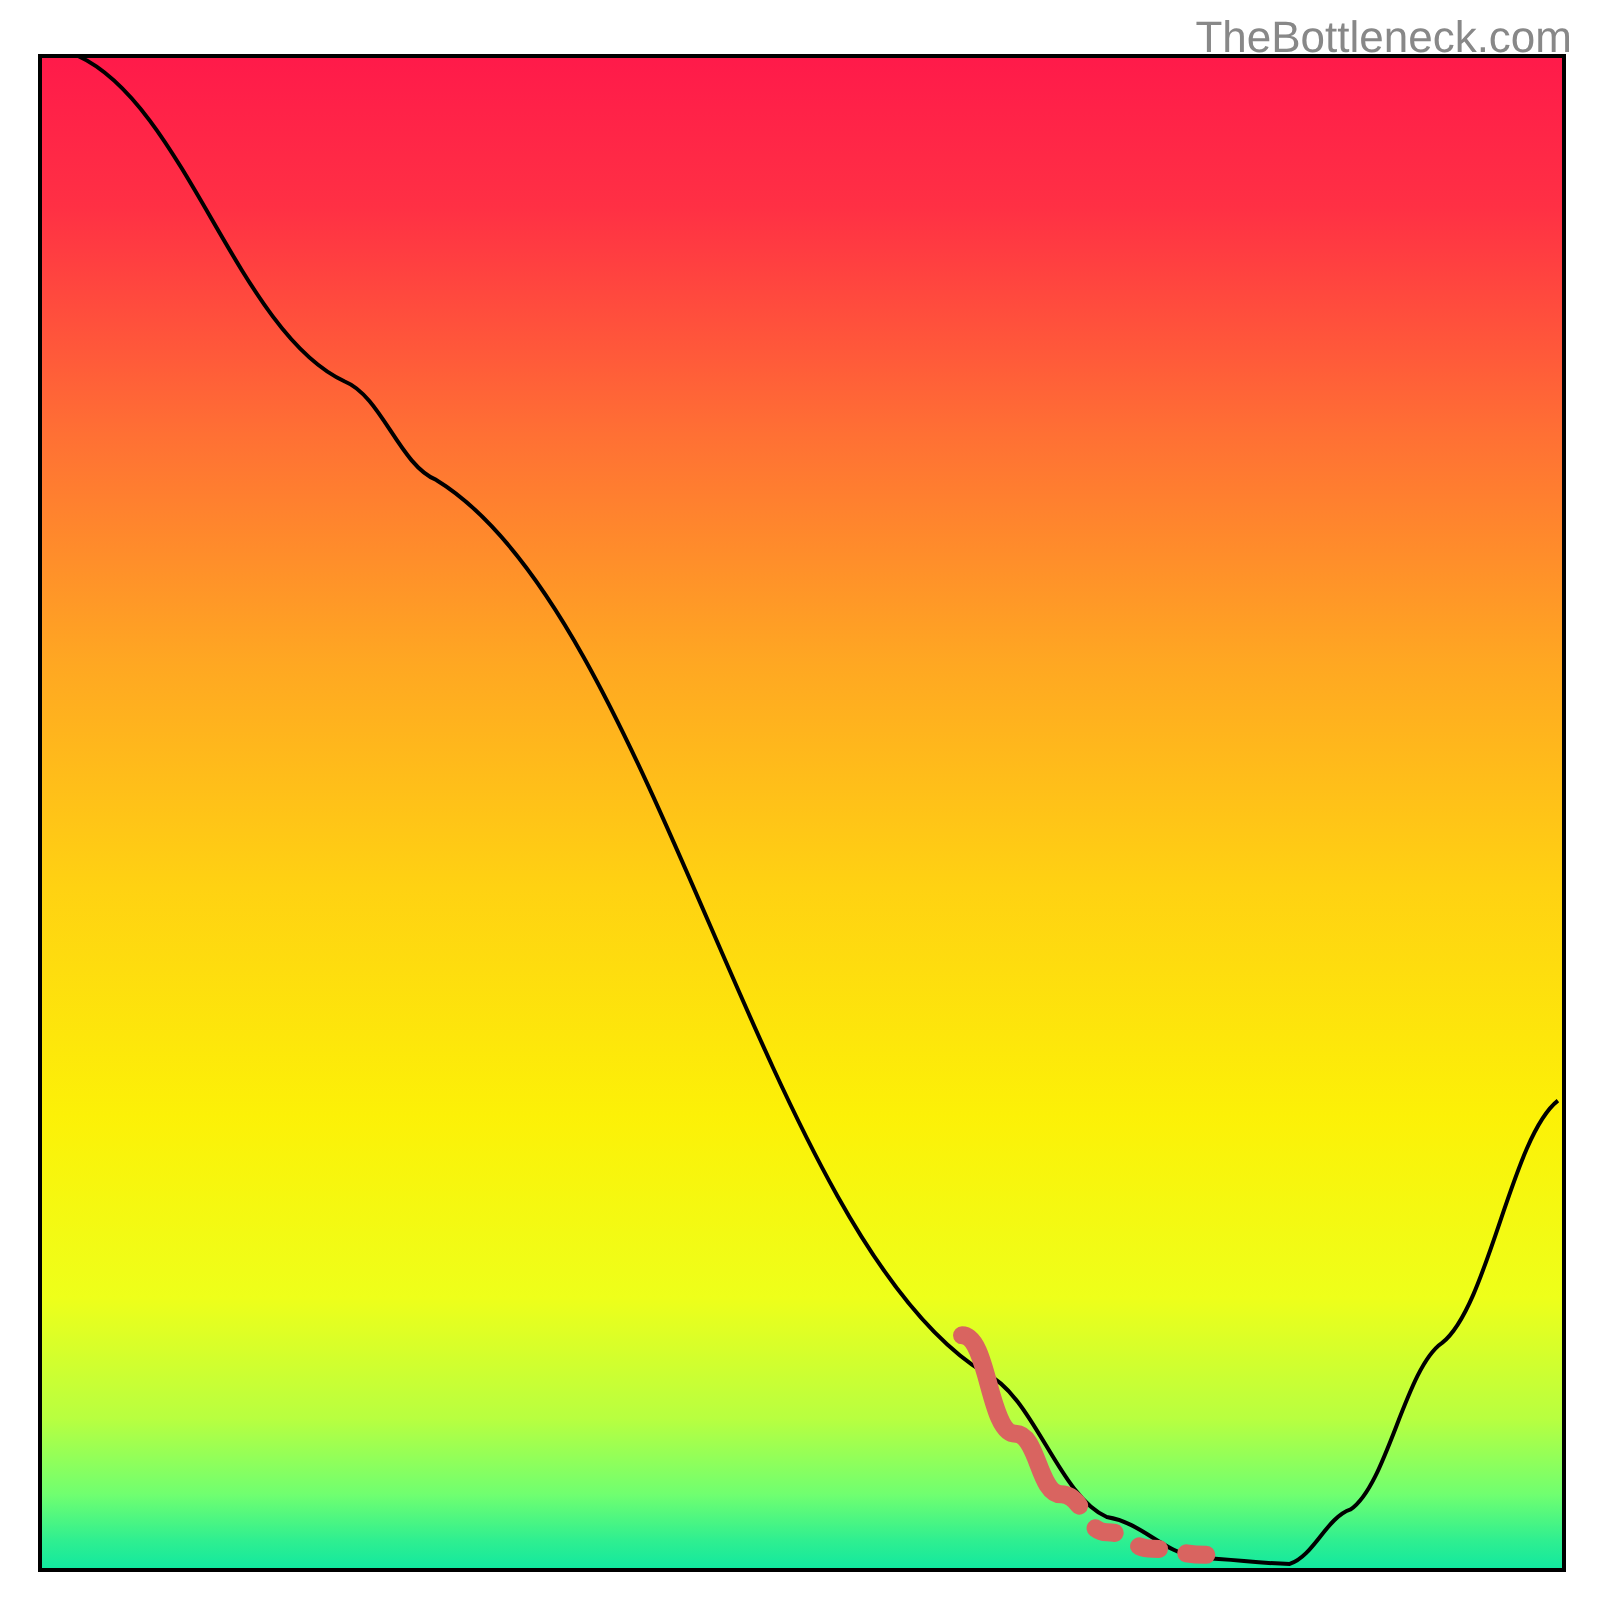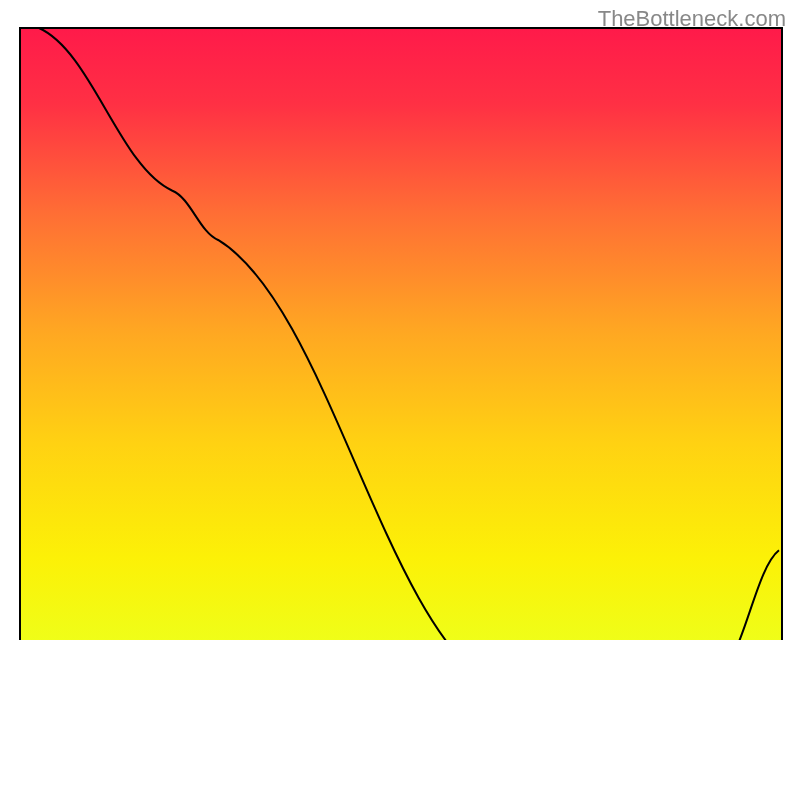--- a/index.html
+++ b/index.html
@@ -2,21 +2,21 @@
 <html><head>
 <meta charset="utf-8">
 <style>
   body {
     margin: 0;
     padding: 0;
     background: #fff;
   }
   .chart-container {
     width: 800px;
-    height: 640px;
+    height: 800px;
     position: relative;
   }
   .watermark {
     position: absolute;
     top: 6px;
     right: 14px;
     font-family: Arial, sans-serif;
     font-size: 22px;
     color: #888888;
     font-weight: normal;

